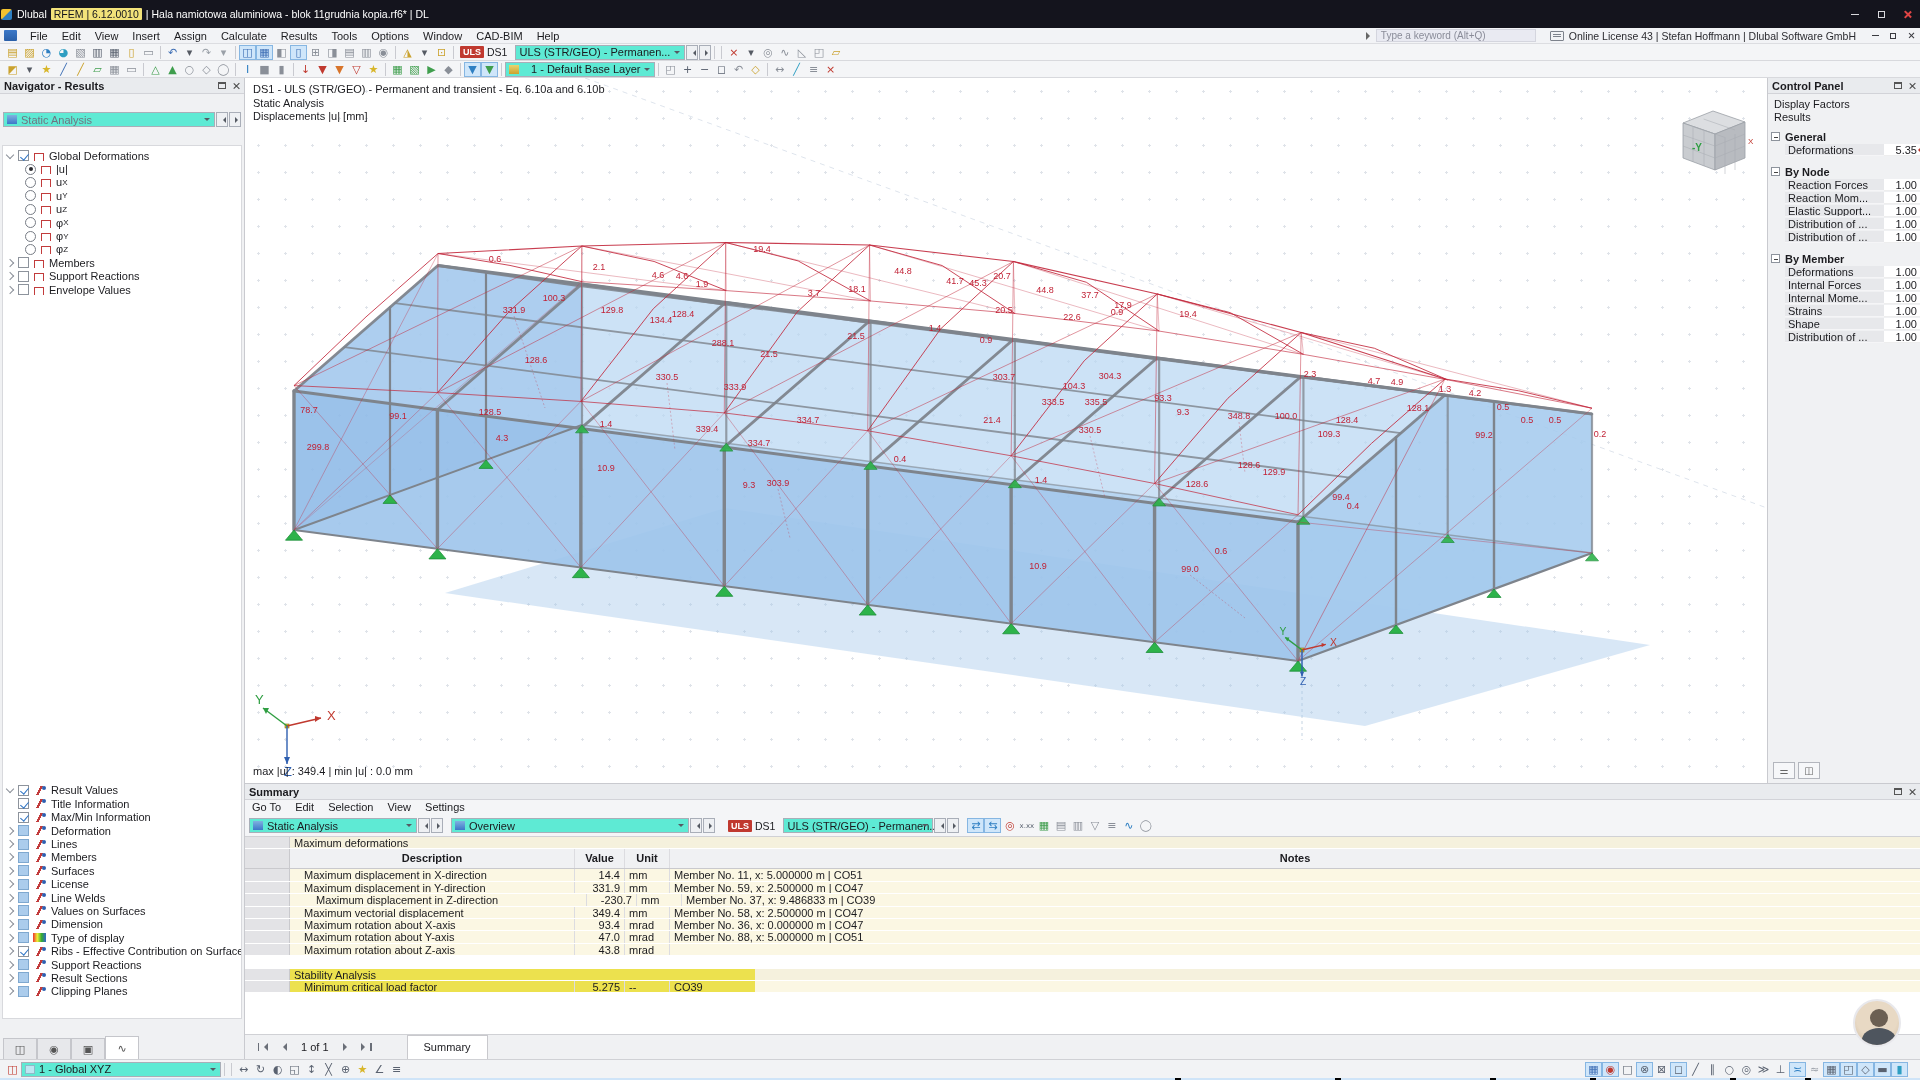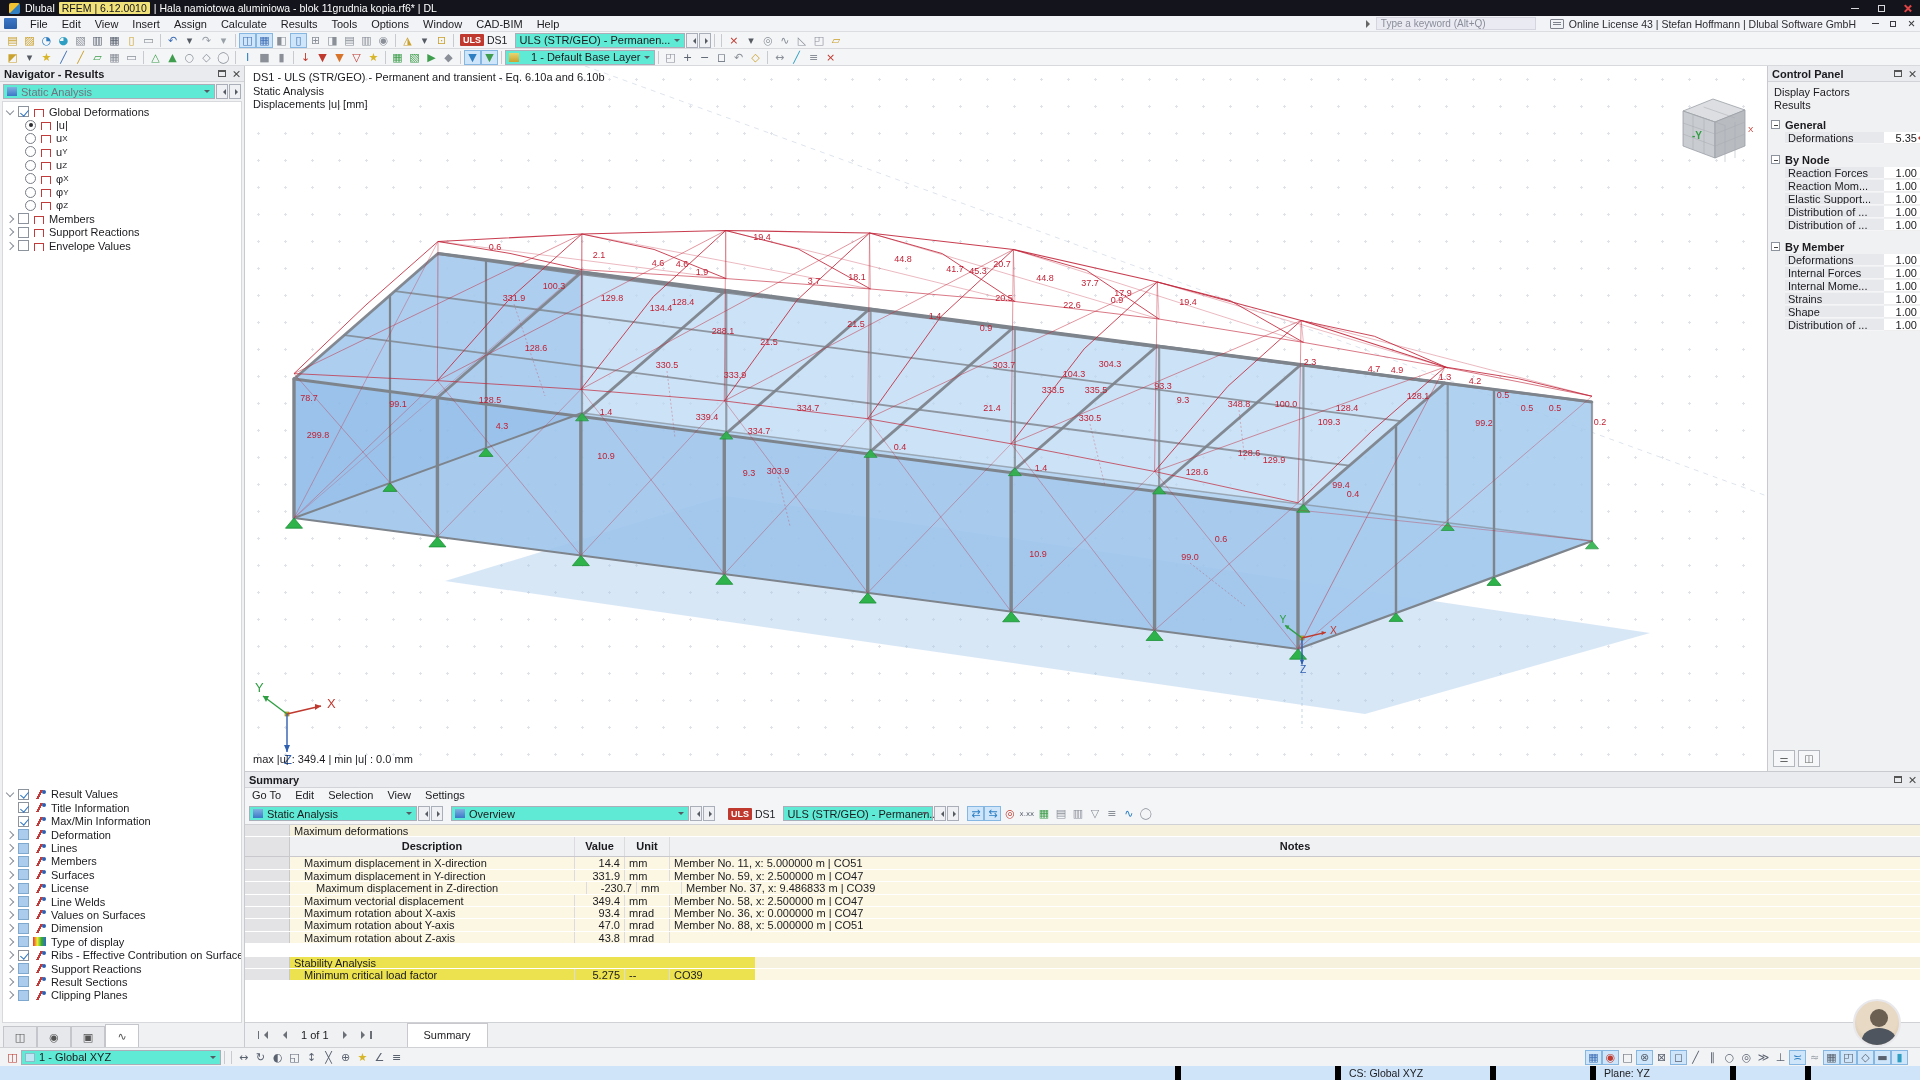--- a/index.html
+++ b/index.html
@@ -1,20 +1,20 @@
 <!DOCTYPE html>
 <html><head>
 <meta charset="utf-8">
 <style>
   * { margin:0; padding:0; box-sizing:border-box; }
   html,body { width:1920px; height:1080px; overflow:hidden; font-family:"Liberation Sans",sans-serif; font-size:11px; color:#1b1b1f; background:#f0f1f3; }
   #app { position:relative; width:1920px; height:1080px; }
 
   
-  #titlebar { height:16px; background:#14141d; color:#fff; display:flex; align-items:center; padding-left:9px; font-size:10.5px; }
+  #titlebar { height:28px; background:#14141d; color:#fff; display:flex; align-items:center; padding-left:1px; font-size:10.5px; }
   .appico { width:11px; height:11px; background:linear-gradient(135deg,#f2c230 48%,#2e7fc2 52%); margin-right:5px; border-radius:2px; }
   .t-hl { background:#f2e27a; color:#14141d; padding:0 3px; margin:0 4px; border-radius:1px; }
   #titlebar .spacer { flex:1; }
   .winbtn { width:26px; height:16px; display:flex; align-items:center; justify-content:center; }
   .wb-min { width:8px; height:1px; background:#d8d8dc; }
   .wb-max { width:7px; height:7px; border:1px solid #d8d8dc; }
   .wb-x { position:relative; width:9px; height:9px; }
   .wb-x::before,.wb-x::after { content:""; position:absolute; left:4px; top:0; width:1.5px; height:9px; background:#e04545; }
   .wb-x::before { transform:rotate(45deg);} .wb-x::after { transform:rotate(-45deg);}
 
@@ -44,21 +44,21 @@
   .combo::after { content:""; position:absolute; right:4px; top:5px; border:3.5px solid transparent; border-top-color:#555a63; }
   .combo .cico { width:10px; height:9px; background:linear-gradient(#7fb2e0,#3c78c8); margin-right:4px; flex:none; }
   .spin { width:12px; height:15px; border:1px solid #a9aeb8; background:#eef0f3; position:relative; margin-left:1px; }
   .spin.l::after { content:""; position:absolute; left:3px; top:4px; border:3.5px solid transparent; border-right-color:#555a63; }
   .spin.r::after { content:""; position:absolute; left:5px; top:4px; border:3.5px solid transparent; border-left-color:#555a63; }
   .uls-badge { background:#c0392f; color:#fff; font-size:9px; font-weight:bold; padding:0 3px; height:12px; line-height:12px; border-radius:1px; margin:0 3px; }
   .ds-label { font-size:10.5px; margin-right:8px; }
 
   
   #main { display:flex; height:981px; }
-  #navigator { width:245px; background:#f0f1f3; border-right:1px solid #c9cacf; display:flex; flex-direction:column; }
+  #navigator { width:245px; background:#f0f1f3; border-right:1px solid #c9cacf; display:flex; flex-direction:column;gap:16px; }
   #centercol { width:1675px; display:flex; flex-direction:column; }
   #viewrow { height:705px; display:flex; }
   #viewport { width:1522px; height:705px; position:relative; background:#fff;
     background-image:radial-gradient(#dfe3e9 1px, transparent 1.2px); background-size:27px 27px; }
   #controlpanel { width:153px; background:#f0f1f3; border-left:1px solid #c9cacf; position:relative; }
 
   
   .panelhead { height:16px; background:#e9ebee; border-bottom:1px solid #d2d3d8; display:flex; align-items:center; padding:0 4px; font-weight:bold; }
   .panelhead .spacer { flex:1; }
   .ph-float { width:8px; height:7px; border:1px solid #555; border-top-width:2px; margin-right:6px; }

